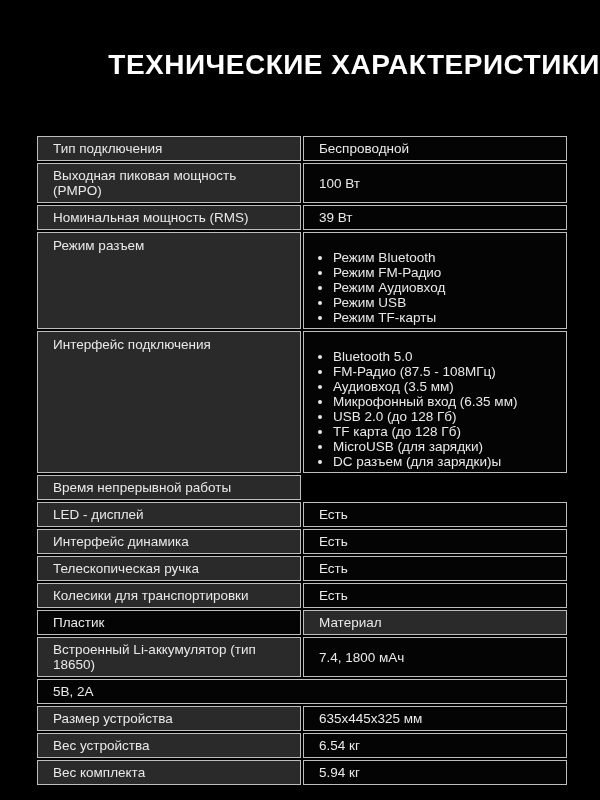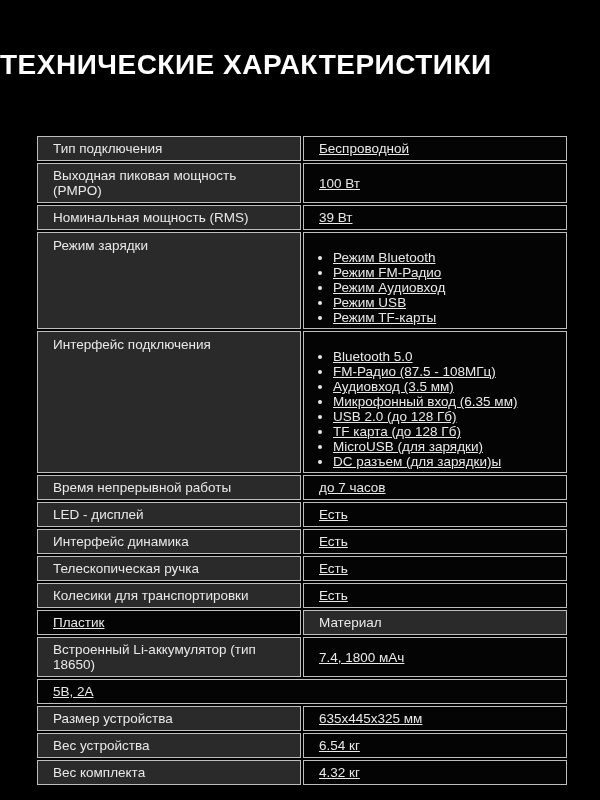--- a/index.html
+++ b/index.html
@@ -11,21 +11,21 @@
   }
   *{box-sizing:border-box;margin:0;padding:0;}
   html,body{width:600px;height:800px;overflow:hidden;}
   body{
     background:var(--bg);
     font-family:"Liberation Sans","DejaVu Sans",sans-serif;
     color:var(--text);
   }
   .page-title{
     margin-top:49px;
-    text-align:left;
+    text-align:right;
     font-size:28px;
     font-weight:bold;
     letter-spacing:0.5px;
     color:#ffffff;
     white-space:nowrap;
   }
   .spec-table{
     margin:55px 33px 0 37px;
     display:flex;
     flex-direction:column;
@@ -44,21 +44,20 @@
     align-items:center;
   }
   .cell.label{
     background:var(--label-bg);
     width:264px;
     flex:0 0 264px;
   }
   .cell.value{
     background:var(--value-bg);
     flex:1 1 auto;
-    text-decoration:underline;
   }
   .row.multi .cell{
     align-items:flex-start;
     padding-top:17px;
     padding-bottom:3px;
   }
   .row.multi .cell.label{padding-top:5px;}
   ul.bullets{
     list-style:disc outside;
     padding-left:14px;
@@ -83,21 +82,21 @@
     <div class="cell label">Выходная пиковая мощность (PMPO)</div>
     <div class="cell value">100 Вт</div>
   </div>
 
   <div class="row">
     <div class="cell label">Номинальная мощность (RMS)</div>
     <div class="cell value">39 Вт</div>
   </div>
 
   <div class="row multi">
-    <div class="cell label">Режим зарядки</div>
+    <div class="cell label">Режим разъем</div>
     <div class="cell value">
         <ul class="bullets">
           <li>Режим Bluetooth</li>
           <li>Режим FM-Радио</li>
           <li>Режим Аудиовход</li>
           <li>Режим USB</li>
           <li>Режим TF-карты</li>
         </ul>
       </div>
   </div>
@@ -113,21 +112,20 @@
           <li>USB 2.0 (до 128 Гб)</li>
           <li>TF карта (до 128 Гб)</li>
           <li>MicroUSB (для зарядки)</li>
           <li>DC разъем (для зарядки)ы</li>
         </ul>
       </div>
   </div>
 
   <div class="row">
     <div class="cell label">Время непрерывной работы</div>
-    <div class="cell value">до 7 часов</div>
   </div>
 
   <div class="row">
     <div class="cell label">LED - дисплей</div>
     <div class="cell value">Есть</div>
   </div>
 
   <div class="row">
     <div class="cell label">Интерфейс динамика</div>
     <div class="cell value">Есть</div>
@@ -162,15 +160,15 @@
     <div class="cell value">635x445x325 мм</div>
   </div>
 
   <div class="row">
     <div class="cell label">Вес устройства</div>
     <div class="cell value">6.54 кг</div>
   </div>
 
   <div class="row">
     <div class="cell label">Вес комплекта</div>
-    <div class="cell value">4.32 кг</div>
+    <div class="cell value">5.94 кг</div>
   </div>
 </div>
 
 </body></html>

